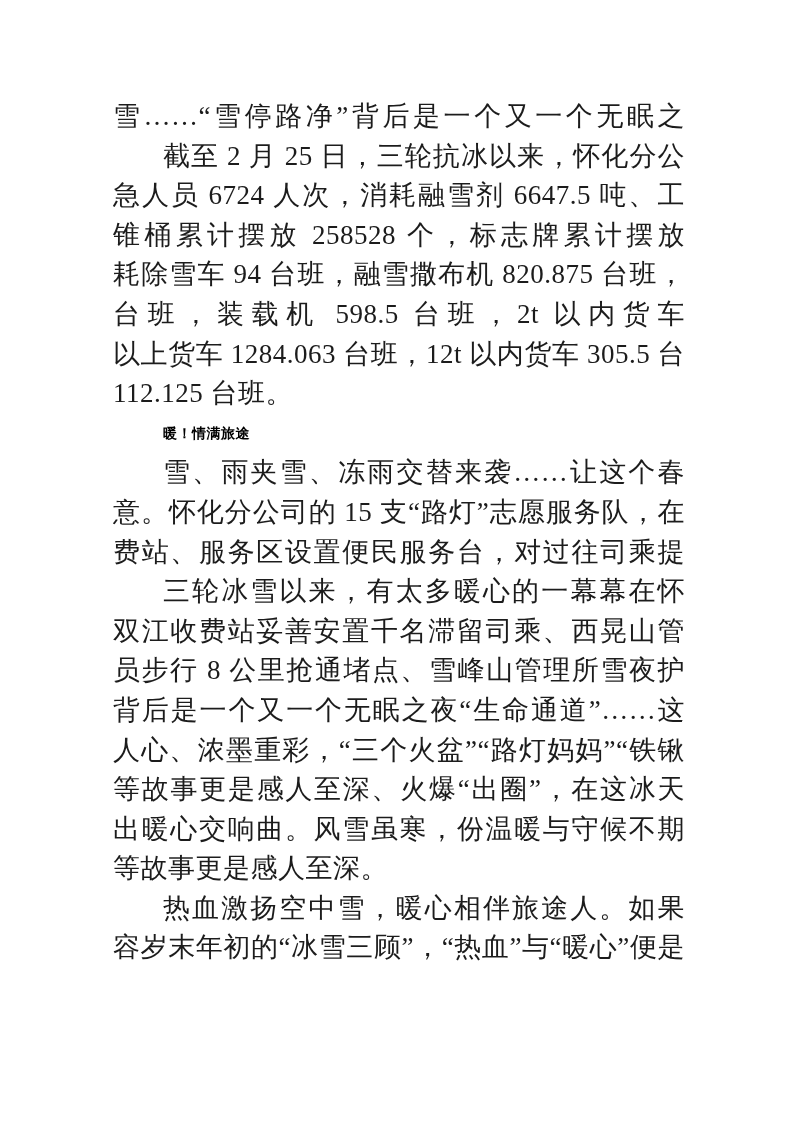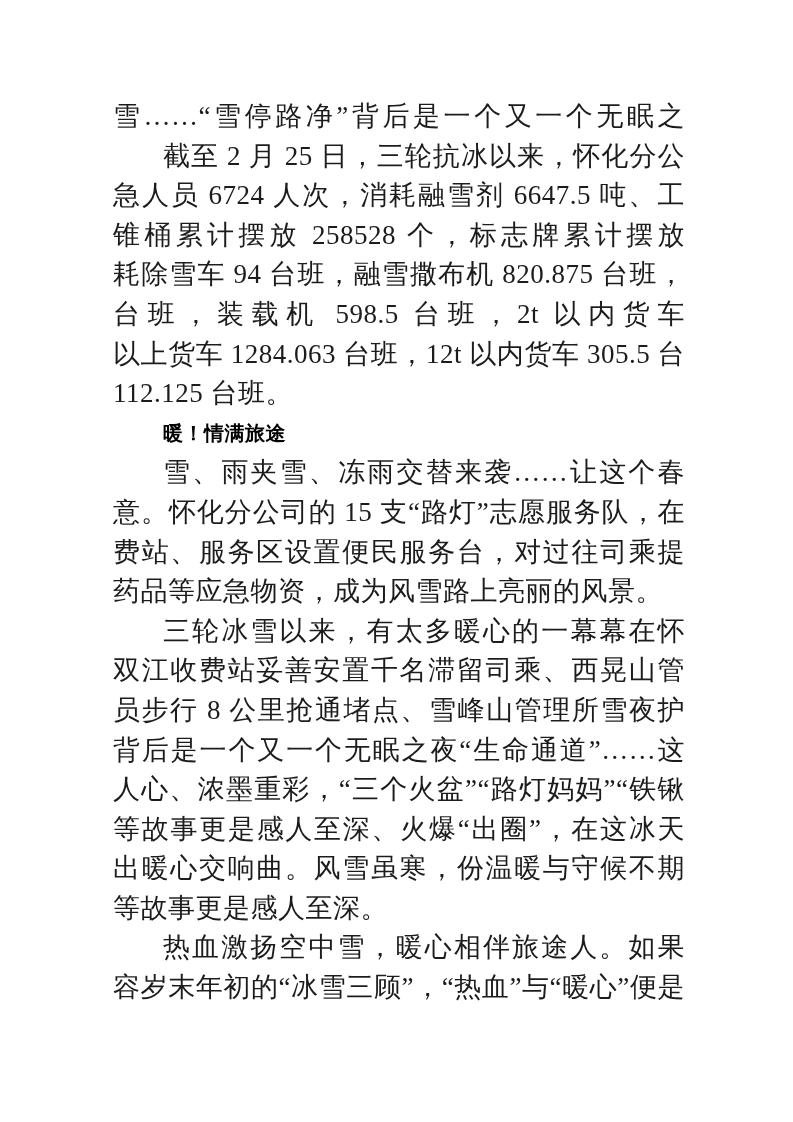--- a/index.html
+++ b/index.html
@@ -34,42 +34,41 @@
   .line.para-end {
     text-align-last: left;
   }
   .line.indent {
     padding-left: 50px;
   }
   .line.heading {
     font-family: "Liberation Sans", "DejaVu Sans", sans-serif;
     font-weight: 700;
     color: #000000;
-    font-size: 20px;
+    font-size: 14px;
     text-align-last: left;
   }
 </style>
 </head>
 <body>
 
 <div class="page">
   <div class="doc" style="color: rgb(28, 28, 28);">
       <div class="line para-end">雪……“雪停路净”背后是一个又一个无眠之夜。</div>
       <div class="line indent">截至 2 月 25 日，三轮抗冰以来，怀化分公司共出动应</div>
       <div class="line">急人员 6724 人次，消耗融雪剂 6647.5 吨、工业盐 422.5 吨，</div>
       <div class="line">锥桶累计摆放 258528 个，标志牌累计摆放 2340 块。累计消</div>
       <div class="line">耗除雪车 94 台班，融雪撒布机 820.875 台班，随车吊 83.375</div>
       <div class="line">台班，装载机 598.5 台班，2t 以内货车 1231.563 台班，4t</div>
       <div class="line">以上货车 1284.063 台班，12t 以内货车 305.5 台班，平地机</div>
       <div class="line para-end">112.125 台班。</div>
       <div class="line heading indent para-end">暖！情满旅途</div>
       <div class="line indent">雪、雨夹雪、冻雨交替来袭……让这个春运带着瑟瑟寒</div>
       <div class="line">意。怀化分公司的 15 支“路灯”志愿服务队，在全线各收</div>
       <div class="line">费站、服务区设置便民服务台，对过往司乘提供热水、食物、</div>
-      <div class="line para-end">药品等应急物资，成为风雪路上亮丽的风景。</div>
       <div class="line indent">三轮冰雪以来，有太多暖心的一幕幕在怀化高速上演，</div>
       <div class="line">双江收费站妥善安置千名滞留司乘、西晃山管理所四名路管</div>
       <div class="line">员步行 8 公里抢通堵点、雪峰山管理所雪夜护送不适孕妇、</div>
       <div class="line">背后是一个又一个无眠之夜“生命通道”……这些故事牵动</div>
       <div class="line">人心、浓墨重彩，“三个火盆”“路灯妈妈”“铁锹班长”</div>
       <div class="line">等故事更是感人至深、火爆“出圈”，在这冰天雪地里谱写</div>
       <div class="line">出暖心交响曲。风雪虽寒，份温暖与守候不期而遇，总能与一</div>
       <div class="line para-end">等故事更是感人至深。</div>
       <div class="line indent">热血激扬空中雪，暖心相伴旅途人。如果用两个词来形</div>
       <div class="line">容岁末年初的“冰雪三顾”，“热血”与“暖心”便是最好</div>

